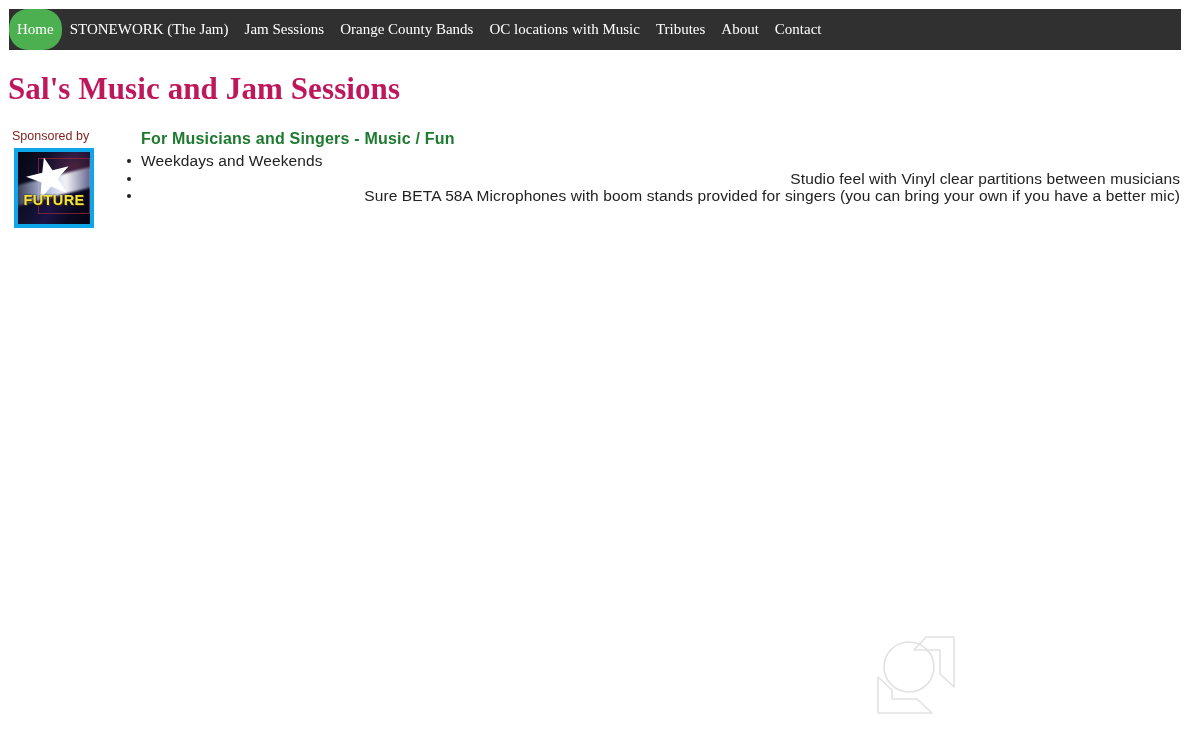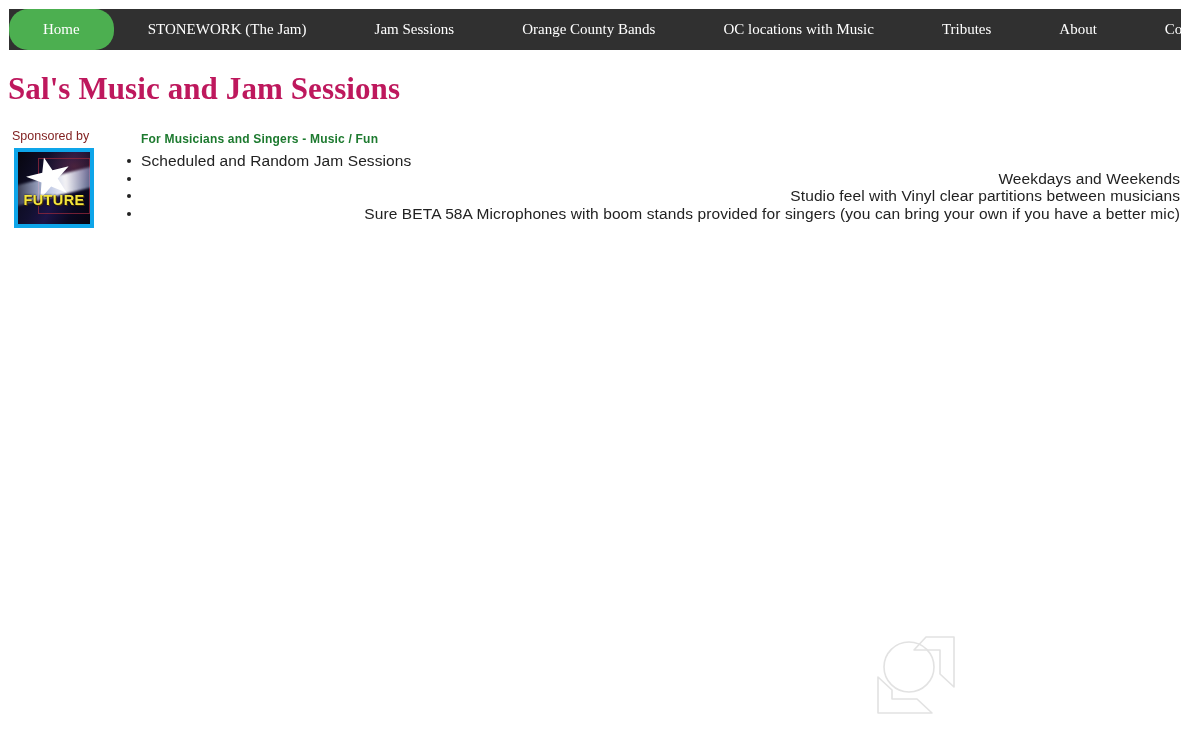--- a/index.html
+++ b/index.html
@@ -23,21 +23,21 @@
     width: 1172px;
     height: 41px;
     background: #303030;
     display: flex;
     align-items: stretch;
     box-sizing: border-box;
   }
   .nav-item {
     display: flex;
     align-items: center;
-    padding: 0 34px;
+    padding: 0 8px;
     color: #ffffff;
     font-family: "Liberation Serif", serif;
     font-size: 15px;
     line-height: 1;
     white-space: nowrap;
     text-decoration: none;
     cursor: pointer;
     user-select: none;
     border-radius: 19px;
   }
@@ -148,21 +148,21 @@
     position: absolute;
     left: 127px;
     top: 0;
     right: 10px;
   }
   .section-heading {
     margin: 0;
     padding: 0;
     font-family: "Liberation Sans", sans-serif;
     font-weight: bold;
-    font-size: 12px;
+    font-size: 16px;
     color: #1d7a2f;
     line-height: 22px;
     letter-spacing: 0.2px;
     padding-left: 14px;
   }
   ul.feature-list {
     list-style: none;
     margin: 2px 0 0 0;
     padding: 0;
   }
@@ -237,21 +237,20 @@
       <div class="streak"></div>
       <div class="star"></div>
       <div class="word word-future">FUTURE</div>
       <div class="word word-visions">VISIONS</div>
     </div>
   </div>
 
   <div class="main-col">
     <h2 class="section-heading">For Musicians and Singers - Music / Fun</h2>
     <ul class="feature-list">
-      <li>Scheduled and Random Jam Sessions</li>
       <li>Weekdays and Weekends</li>
       <li>Studio feel with Vinyl clear partitions between musicians</li>
       <li>Sure BETA 58A Microphones with boom stands provided for singers (you can bring your own if you have a better mic)</li>
     </ul>
   </div>
 
 </div>
 
 <div class="watermark">
   <span>

